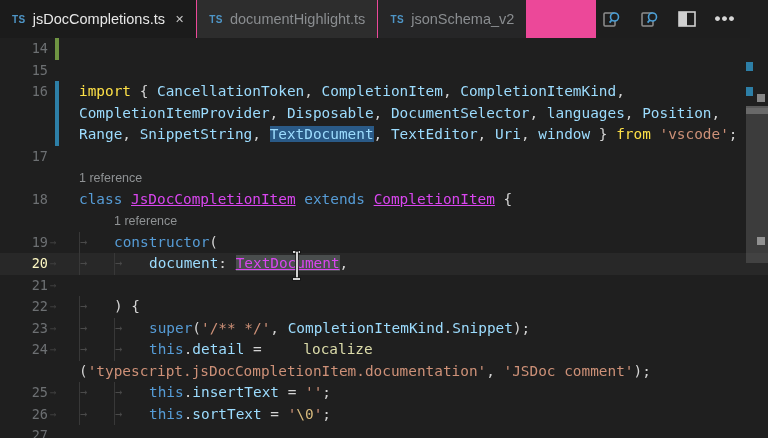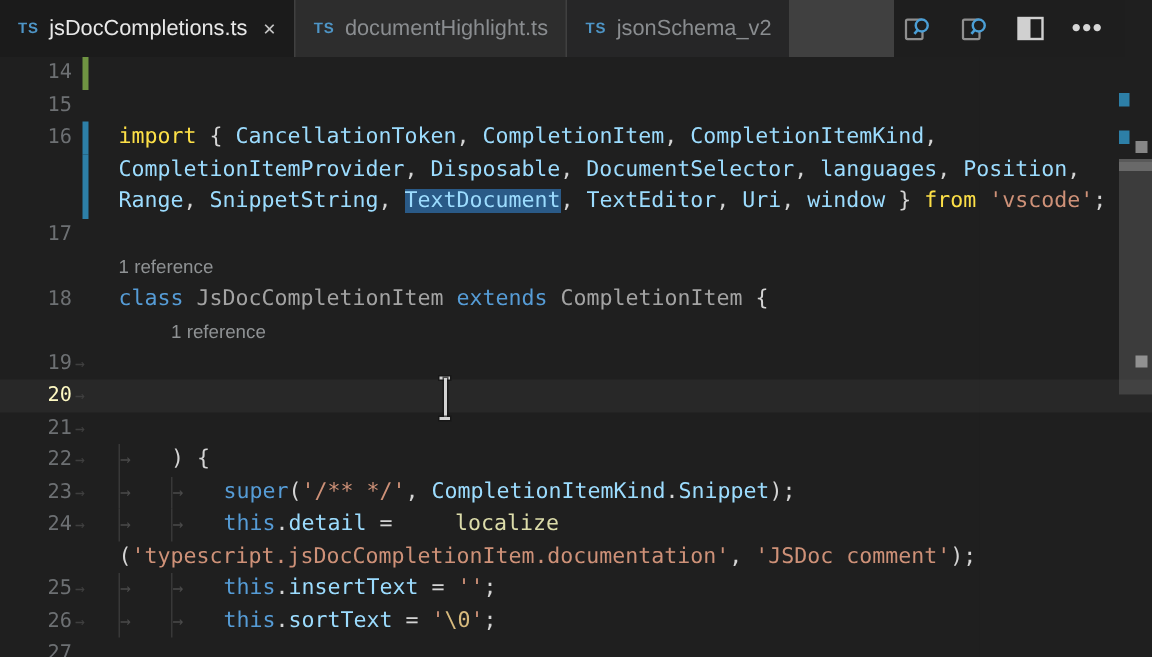--- a/index.html
+++ b/index.html
@@ -2,21 +2,21 @@
 <html><head>
 <meta charset="utf-8">
 <style>
   * { margin:0; padding:0; box-sizing:border-box; }
   html,body { width:768px; height:438px; overflow:hidden; background:#1f1f1f;
               font-family:"Liberation Sans", sans-serif; }
   .window { position:relative; width:768px; height:438px; background:#1f1f1f; }
 
   
   .tabbar { position:absolute; top:0; left:0; width:750px; height:38px;
-            background:#404040; display:flex; align-items:stretch; }
+            background:#ec4899; display:flex; align-items:stretch; }
   .tab { display:flex; align-items:center; padding:0 12px; margin-right:1px;
          height:38px; cursor:pointer; white-space:nowrap; }
   .tab.active { background:#1b1b1b; }
   .tab.inactive1 { background:#2d2d2d; }
   .tab.inactive2 { background:#262627; }
   .tsicon { font-size:10px; font-weight:bold; color:#4e95c6; letter-spacing:.5px;
             margin-right:7px; }
   .tablabel { font-size:14.5px; color:#8a8d90; }
   .tab.active .tablabel { color:#e8e8e8; font-weight:500; }
   .tabclose { margin-left:10px; font-size:11px; color:#c5c5c5; }
@@ -40,21 +40,21 @@
   .gmark.modified { background:#2d7fa7; }
   .garw { position:absolute; left:50px; top:0; color:#3f3f3f; font-size:11px; }
   .content { position:absolute; left:79px; top:0; white-space:pre; }
   .tabcell { display:inline-block; width:35px; border-left:1px solid #383838;
              color:#4a4a4a; font-size:12px; vertical-align:top; }
   .lens { position:absolute; top:1px; font-family:"Liberation Sans",sans-serif;
           font-size:12.5px; color:#8f9294; cursor:pointer; }
   .seg.kw   { color:#569CD6; }
   .seg.ctrl { color:#fde047; }
   .seg.var  { color:#9CDCFE; }
-  .seg.type { color:#a3a3a3; }
+  .seg.type { color:#d946ef;text-decoration:underline; }
   .seg.str  { color:#CE9178; }
   .seg.esc  { color:#D7BA7D; }
   .seg.fn   { color:#DCDCAA;margin-left:33px; }
   .seg.pun  { color:#D4D4D4; }
   .seg.hl-blue { background:#2a5a87; }
   .seg.hl-gray { background:rgba(130,140,140,0.38); }
 
   
   .sb-thumb { position:absolute; left:746px; top:108px; width:22px; height:155px;
               background:rgba(121,121,121,0.32); }
@@ -150,24 +150,26 @@
       <div class="row">
         <span class="num">18</span>
         <span class="content"><span class="seg kw">class</span><span class="seg pun"> </span><span class="seg type">JsDocCompletionItem</span><span class="seg pun"> </span><span class="seg kw">extends</span><span class="seg pun"> </span><span class="seg type">CompletionItem</span><span class="seg pun"> {</span></span>
       </div>
       <div class="row">
         <span class="lens" style="left: 114px;">1 reference</span>
       </div>
       <div class="row">
         <span class="num">19</span>
         <span class="garw">→</span>
+        <span class="content"><span class="tabcell">→</span><span class="seg kw">constructor</span><span class="seg pun">(</span></span>
       </div>
       <div class="row current">
         <span class="num">20</span>
         <span class="garw">→</span>
+        <span class="content"><span class="tabcell">→</span><span class="tabcell">→</span><span class="seg var">document</span><span class="seg pun">: </span><span class="seg type hl-gray">TextDocument</span><span class="seg pun">,</span></span>
       </div>
       <div class="row">
         <span class="num">21</span>
         <span class="garw">→</span>
       </div>
       <div class="row">
         <span class="num">22</span>
         <span class="garw">→</span>
         <span class="content"><span class="tabcell">→</span><span class="seg pun">) {</span></span>
       </div>

